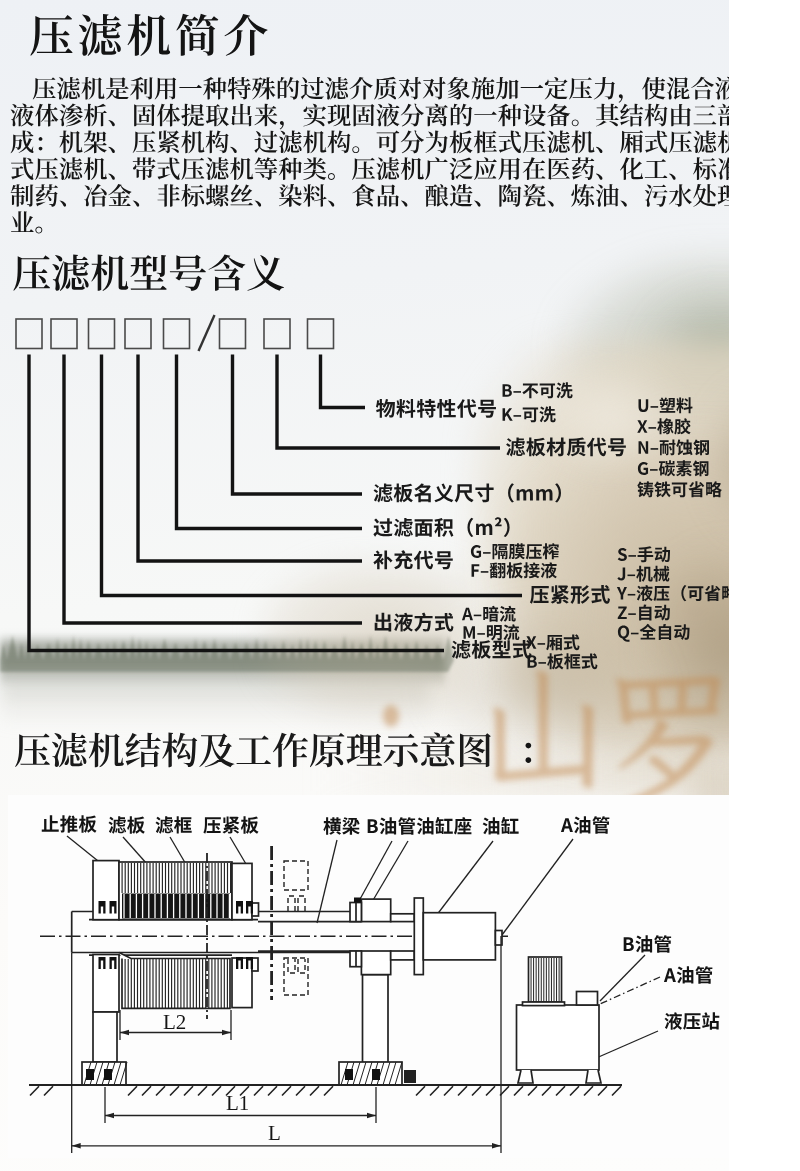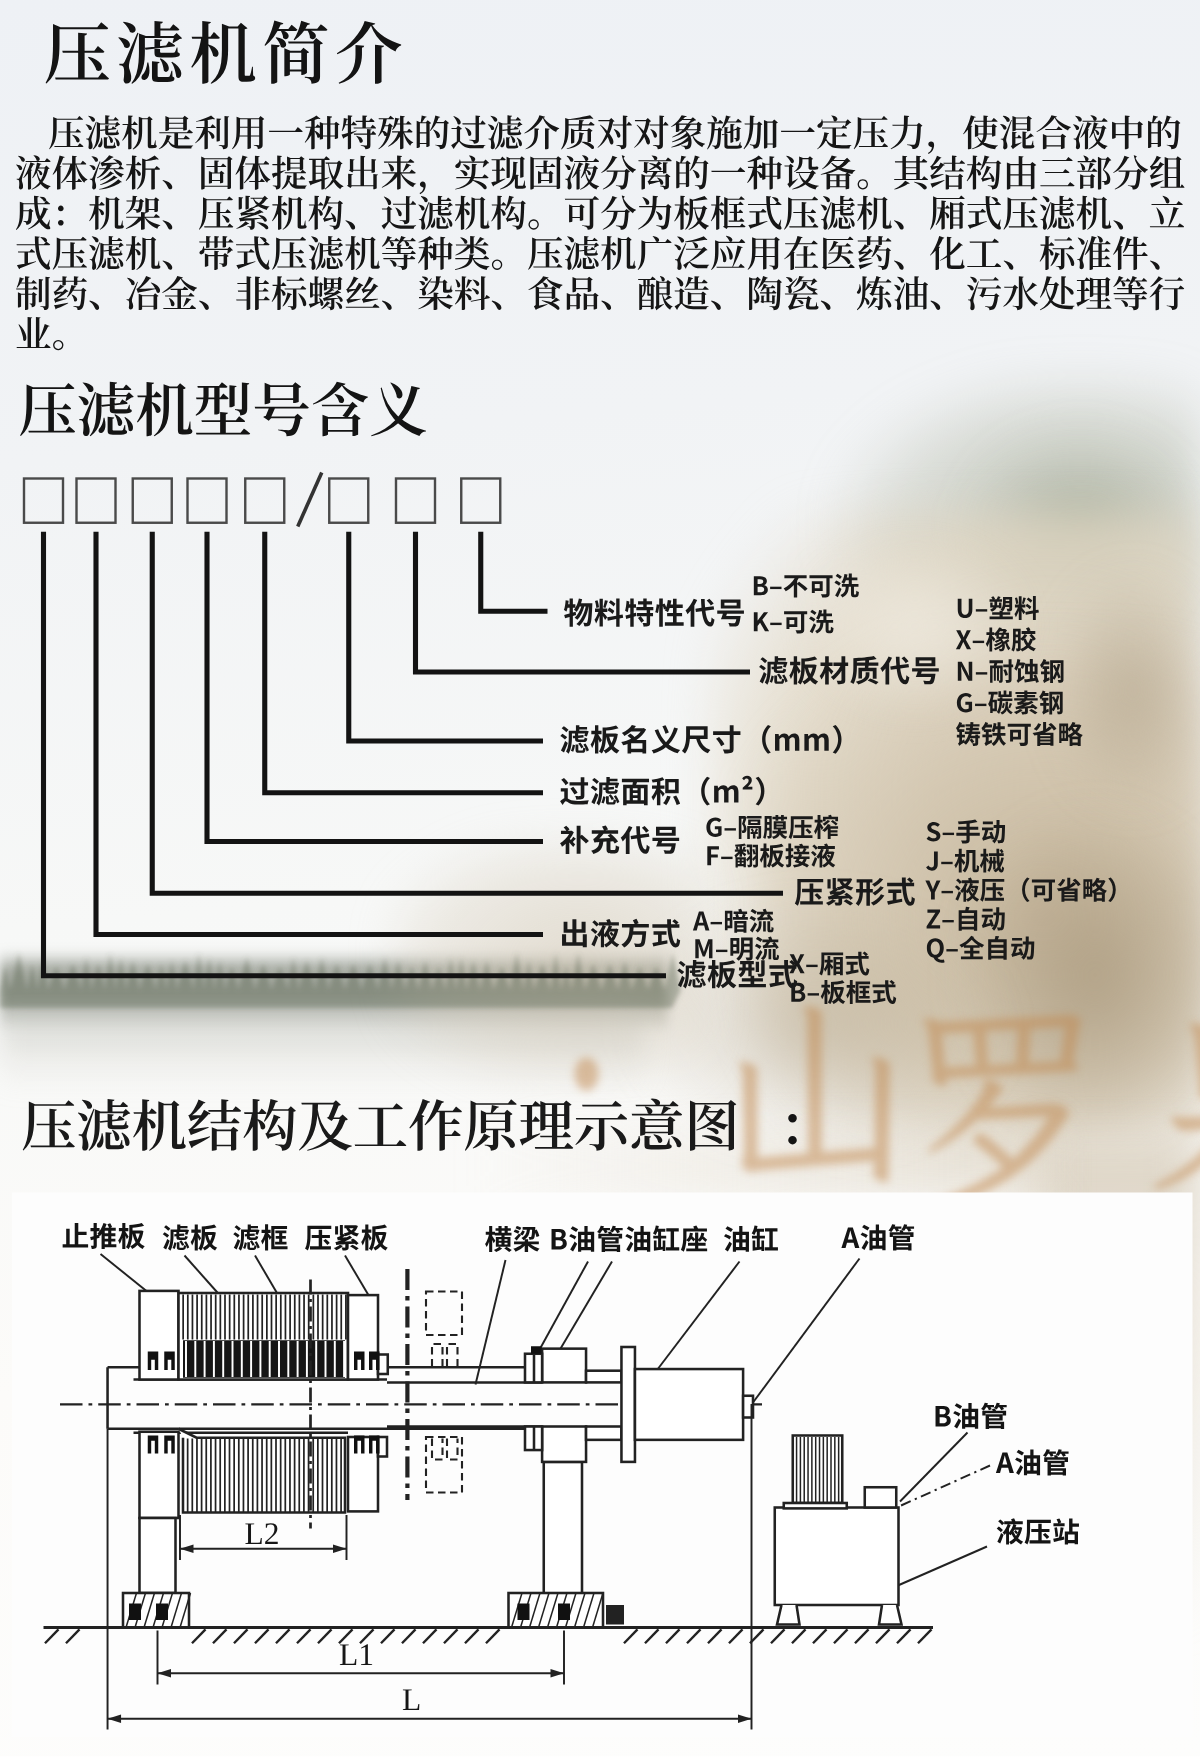--- a/index.html
+++ b/index.html
@@ -1,14 +1,14 @@
 <!DOCTYPE html>
 <html><head><meta charset="utf-8"><style>
 html,body{margin:0;padding:0}
-#page{position:relative;width:800px;height:1171px;overflow:hidden;
+#page{position:relative;width:729px;height:1171px;overflow:hidden;
 background:linear-gradient(175deg,#eef1f5 0%,#f1f3f5 25%,#f7f8f7 50%,#fcfbf9 75%,#fdfdfc 100%);
 font-family:"Liberation Sans",sans-serif}
 #page div{position:absolute}
 .blur{filter:blur(14px)}
 </style></head><body>
 <div id="page">
 
 <div class="blur" style="left:555px;top:248px;width:245px;height:195px;background:radial-gradient(ellipse at 68% 52%,rgba(155,161,137,.5) 0%,rgba(162,167,145,.32) 48%,rgba(170,173,155,0) 75%)"></div>
 
 <div class="blur" style="left:640px;top:285px;width:160px;height:135px;background:radial-gradient(ellipse,rgba(134,142,116,.42) 0%,rgba(140,148,120,0) 72%)"></div>

